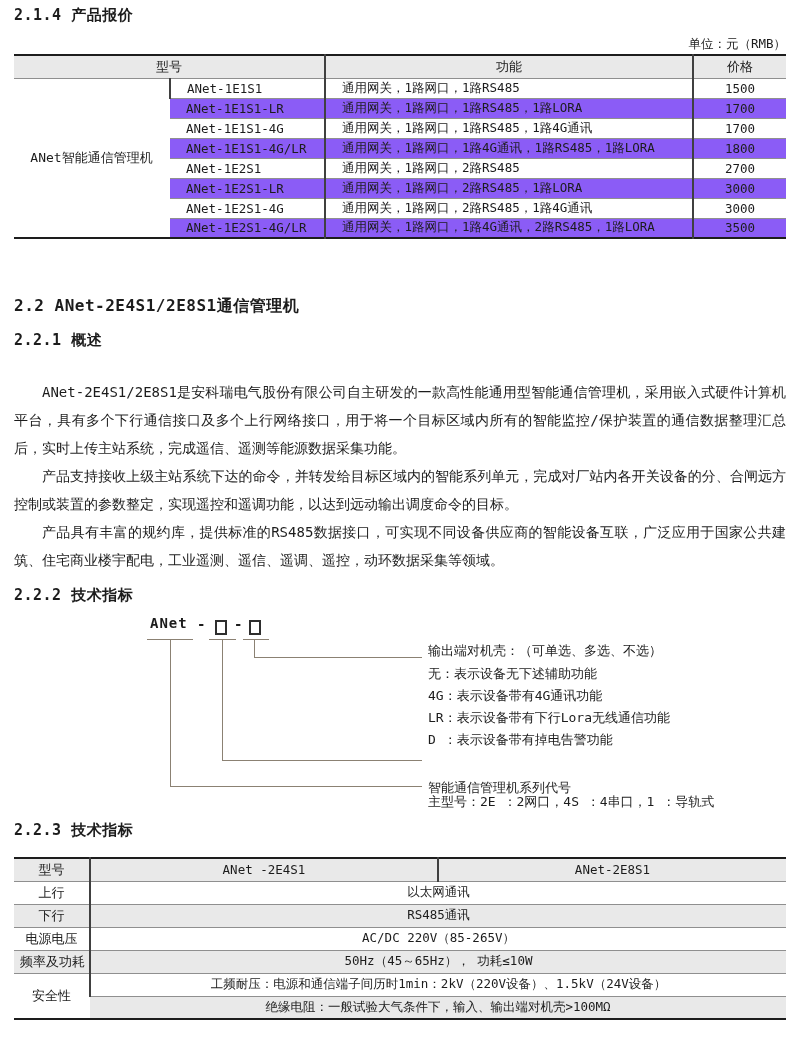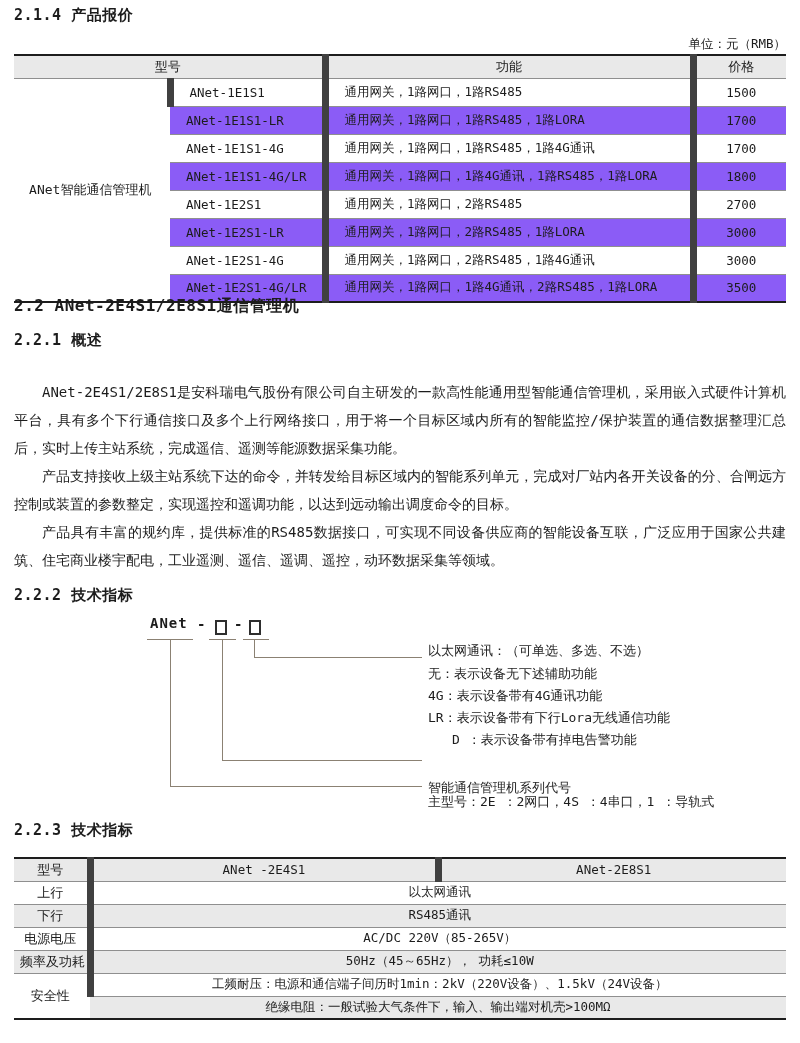--- a/index.html
+++ b/index.html
@@ -16,27 +16,27 @@
   .h-sub   { font-size:15px; font-weight:bold; letter-spacing:0.5px; }
   .unit-note { font-size:12.5px; }
 
   
   table.doc-table {
     border-collapse:collapse; table-layout:fixed; width:772px;
     border-top:2px solid #1d1d1d; border-bottom:2px solid #1d1d1d;
     font-size:12.5px;
   }
   table.doc-table th, table.doc-table td {
-    border-bottom:1px solid #8f8f8f; border-left:7px solid #404040;
+    border-bottom:1px solid #8f8f8f; border-left:2px solid #404040;
     padding:0 6px; font-weight:normal; overflow:hidden; white-space:nowrap;
   }
   table.doc-table th:first-child, table.doc-table td:first-child { border-left:none; }
   table.doc-table tr:last-child td { border-bottom:none; }
   #price-table th { height:23px; background:#e9e9e9; text-align:center; font-size:13px; }
-  #price-table td { height:28px; }
+  #price-table td { height:20px; }
   #price-table tr.alt td { background:#8b5cf6; }
   #price-table td.c-group { background:#ffffff; text-align:center; font-size:13px; }
   #price-table td.c-model { padding-left:16px; }
   #price-table td.c-func  { padding-left:16px; font-size:12.5px; }
   #price-table td.c-price { text-align:center; }
 
   
   #overview-text { width:772px; font-size:14px; line-height:28px; text-align:justify; }
   #overview-text p { text-indent:2em; }
 
@@ -139,25 +139,25 @@
 <div class="dunder" style="left:209px; top:639px; width:27px;"></div>
 <div class="dunder" style="left:243px; top:639px; width:26px;"></div>
 
 <div class="dline" style="left:170px; top:640px; width:1px; height:146px;"></div>
 <div class="dline" style="left:170px; top:786px; width:252px; height:1px;"></div>
 <div class="dline" style="left:222px; top:640px; width:1px; height:120px;"></div>
 <div class="dline" style="left:222px; top:760px; width:200px; height:1px;"></div>
 <div class="dline" style="left:254px; top:640px; width:1px; height:17px;"></div>
 <div class="dline" style="left:254px; top:657px; width:168px; height:1px;"></div>
 
-<div class="dtext" style="left:428px; top:642px;">以太网通讯：（可单选、多选、不选）</div>
+<div class="dtext" style="left:428px; top:642px;">输出端对机壳：（可单选、多选、不选）</div>
 <div class="dtext" style="left:428px; top:665px;">无：表示设备无下述辅助功能</div>
 <div class="dtext" style="left:428px; top:687px;">4G：表示设备带有4G通讯功能</div>
 <div class="dtext" style="left:428px; top:709px;">LR：表示设备带有下行Lora无线通信功能</div>
-<div class="dtext" style="left:452px; top:731px;">D ：表示设备带有掉电告警功能</div>
+<div class="dtext" style="left:428px; top:731px;">D ：表示设备带有掉电告警功能</div>
 <div class="dtext" style="left:428px; top:753px;margin-top:40px;">主型号：2E ：2网口，4S ：4串口，1 ：导轨式</div>
 <div class="dtext" style="left:428px; top:779px;">智能通信管理机系列代号</div>
 
 <div class="abs h-sub" style="left:14px; top:821px;">2.2.3 技术指标</div>
 
 <table id="spec-table" class="doc-table abs" style="left:14px; top:857px;">
   <colgroup>
       <col style="width:76px">
       <col style="width:348px">
       <col style="width:348px">

